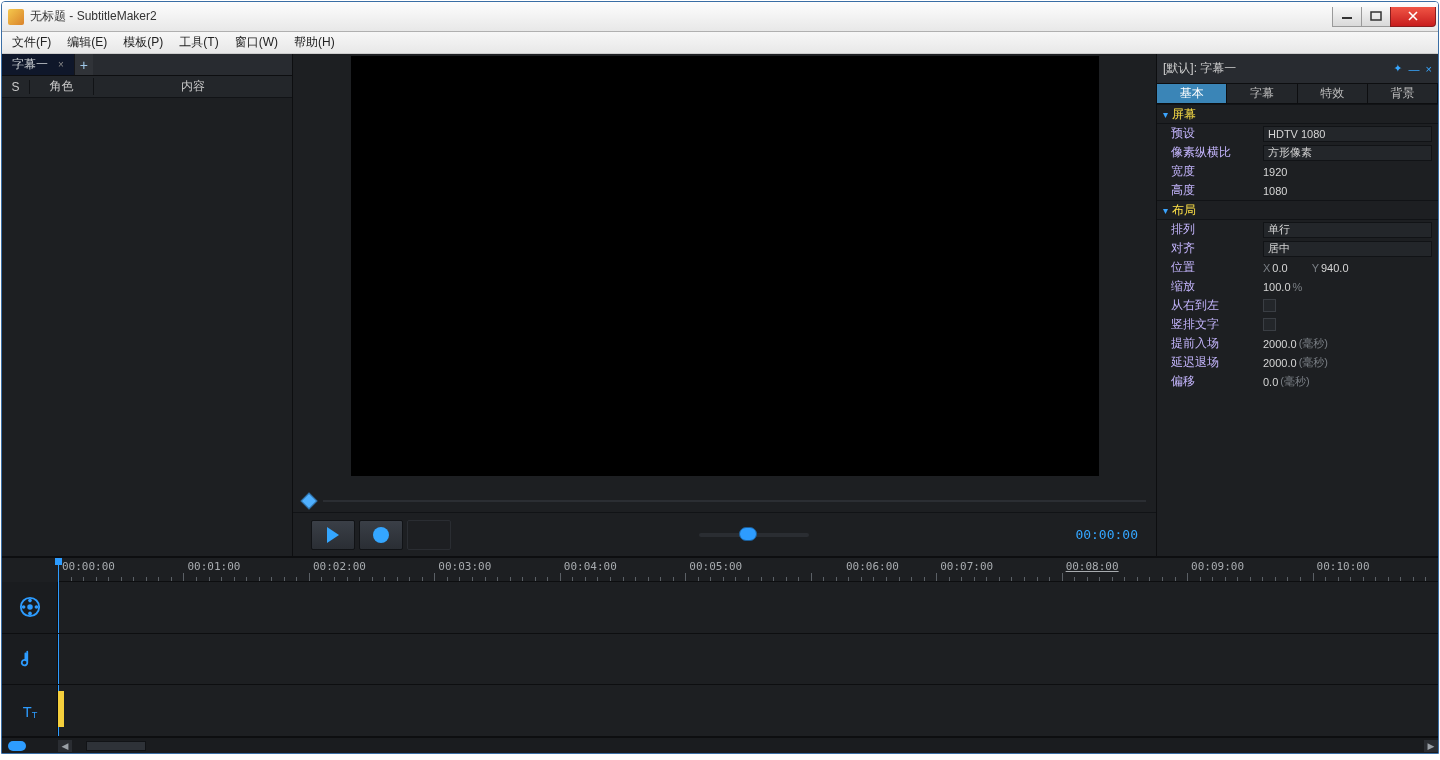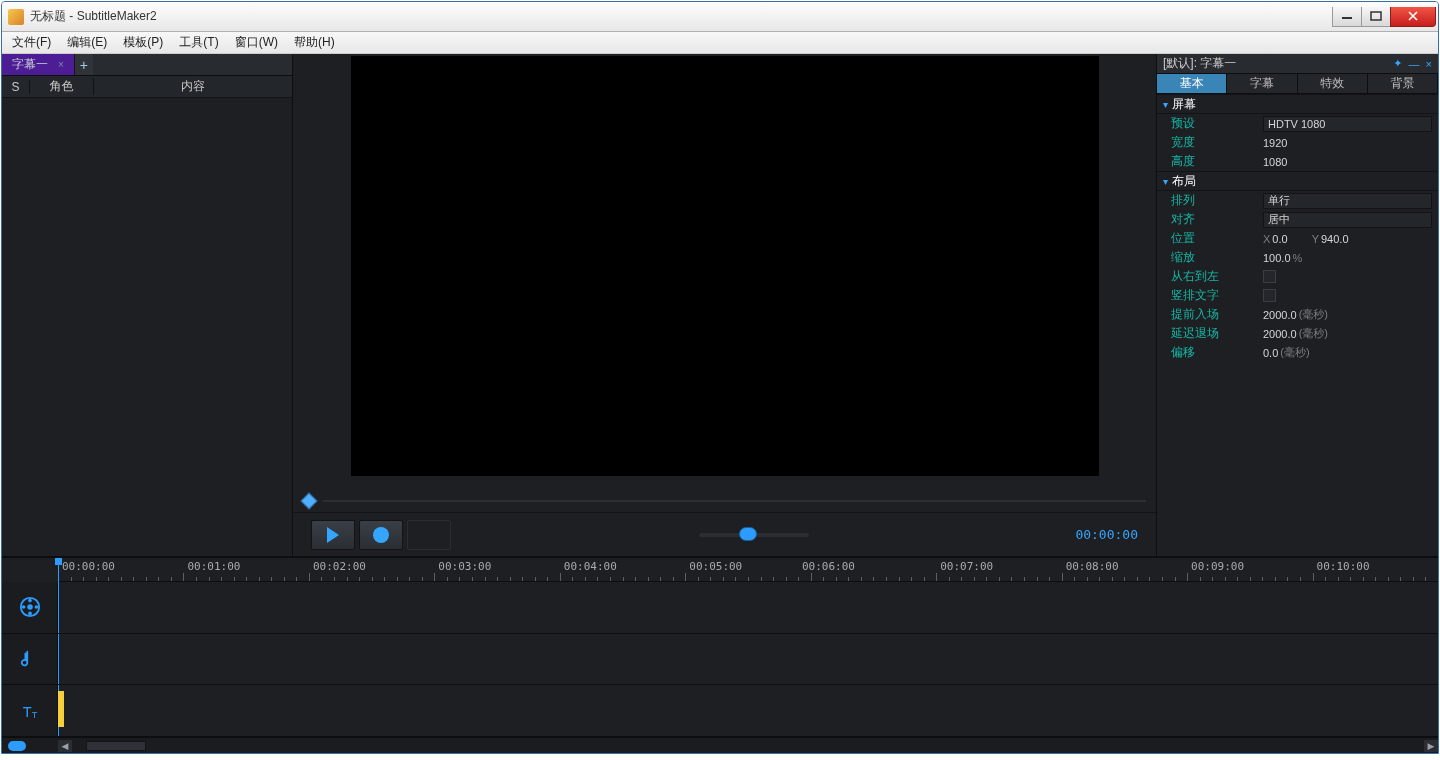--- a/index.html
+++ b/index.html
@@ -18,21 +18,21 @@
 .menuitem { padding: 0 8px; cursor: default; }
 
 .appbody { flex: 1; display: flex; flex-direction: column; background: #1d1f22; color: #bfbfbf; font-size: 12px; }
 
 
 .upper { display: flex; height: 503px; border-bottom: 1px solid #0d0e10; }
 
 
 .leftpanel { width: 291px; display: flex; flex-direction: column; border-right: 1px solid #0d0e10; }
 .tabstrip { display: flex; height: 22px; background: #282b30; border-bottom: 1px solid #0d0e10; align-items: stretch; }
-.tab { display: flex; align-items: center; padding: 0 10px; background: #4c1d95; border-right: 1px solid #151619; font-size: 12px; color: #cfd3d6; }
+.tab { display: flex; align-items: center; padding: 0 10px; background: #0f172a; border-right: 1px solid #151619; font-size: 12px; color: #cfd3d6; }
 .tab .tabx { margin-left: 10px; color: #888; font-size: 10px; }
 .tabadd { width: 18px; display: flex; align-items: center; justify-content: center; background: #303338; color: #a0c8e8; font-size: 14px; }
 .listheader { display: flex; height: 22px; background: #23262a; border-bottom: 1px solid #111316; align-items: center; color: #cacaca; }
 .lh-s { width: 28px; text-align: center; border-right: 1px solid #111316; }
 .lh-role { width: 64px; text-align: center; border-right: 1px solid #111316; font-family: Liberation Mono, monospace; }
 .lh-content { flex: 1; text-align: center; }
 .listbody { flex: 1; background: #1d1f22; }
 
 
 .centerpanel { flex: 1; display: flex; flex-direction: column; border-right: 1px solid #0d0e10; }
@@ -46,32 +46,32 @@
 .play-tri { width: 0; height: 0; border-left: 12px solid #34a6ff; border-top: 8px solid transparent; border-bottom: 8px solid transparent; }
 .recdot { width: 16px; height: 16px; border-radius: 50%; background: #34a6ff; }
 .tbtn.empty { background: #1d1f22; border-color: #2a2d32; }
 .tspacer { flex: 1; display: flex; align-items: center; justify-content: center; }
 .slider { width: 110px; height: 4px; background: #2a2d32; border-radius: 2px; position: relative; }
 .sknob { position: absolute; left: 40px; top: -6px; width: 18px; height: 14px; background: #2d9cff; border-radius: 7px; border: 1px solid #1b5e99; }
 .timecode { width: 86px; text-align: right; color: #34a6ff; font-family: monospace; font-size: 13px; margin-left: auto; }
 
 
 .rightpanel { width: 281px; display: flex; flex-direction: column; background: #1d1f22; }
-.rp-header { height: 20px; display: flex; align-items: center; background: #282b30; border-bottom: 1px solid #0d0e10; padding: 0 6px; color: #cfcfcf; }
+.rp-header { height: 30px; display: flex; align-items: center; background: #282b30; border-bottom: 1px solid #0d0e10; padding: 0 6px; color: #cfcfcf; }
 .rp-header .sp { flex: 1; }
 .rp-header .mini { color: #38a7ff; margin-left: 6px; font-size: 11px; }
 .rp-tabs { display: flex; height: 20px; border-bottom: 1px solid #0d0e10; }
 .rp-tab { flex: 1; display: flex; align-items: center; justify-content: center; background: #23262a; border-right: 1px solid #0d0e10; color: #bfbfbf; }
 .rp-tab.active { background: #3a85b7; color: #fff; }
 .rp-body { flex: 1; overflow: hidden; padding-bottom: 6px; }
 .rp-group { }
-.rp-gtitle { height: 20px; display: flex; align-items: center; padding: 8px 6px; color: #ffffff; background: #1d1f22; border-top: 1px solid #111316; border-bottom: 1px solid #111316; }
+.rp-gtitle { height: 20px; display: flex; align-items: center; padding: 8px 6px; color: #fde047; background: #1d1f22; border-top: 1px solid #111316; border-bottom: 1px solid #111316; }
 .rp-gtitle::before { content: "▾"; color: #3aa4ff; margin-right: 4px; font-size: 10px; }
 .rp-row { display: flex; align-items: center; height: 19px; padding: 0 6px 0 14px; }
-.rp-label { width: 92px; color: #14b8a6; }
+.rp-label { width: 92px; color: #c4b5fd; }
 .rp-val { flex: 1; color: #d6d6d6; display: flex; align-items: center; }
 .selbox { flex: 1; height: 16px; background: #23262a; border: 1px solid #111316; padding: 0 4px; display: flex; align-items: center; font-size: 11px; color: #d6d6d6; }
 .numval { color: #d6d6d6; font-size: 11px; }
 .numprefix { color: #7a7f85; font-size: 11px; margin-right: 2px; }
 .numsuffix { color: #7a7f85; font-size: 11px; margin-left: 2px; }
 .chk { width: 13px; height: 13px; border: 1px solid #3a3e44; background: #23262a; }
 
 
 .timeline { flex: 1; display: flex; flex-direction: column; background: #1d1f22; border-top: 1px solid #0d0e10; position: relative; }
 .ruler { height: 24px; position: relative; background: #1d1f22; border-bottom: 1px solid #0d0e10; margin-left: 56px; overflow: hidden; }
@@ -189,20 +189,26 @@
         <div class="rp-body">
           <div class="rp-group">
             <div class="rp-gtitle">屏幕</div>
             <div class="rp-row">
                 <div class="rp-label">预设</div>
                 <div class="rp-val">
                   <div class="selbox">HDTV 1080</div>
                 </div>
               </div>
             <div class="rp-row">
+                <div class="rp-label">像素纵横比</div>
+                <div class="rp-val">
+                  <div class="selbox">方形像素</div>
+                </div>
+              </div>
+            <div class="rp-row">
                 <div class="rp-label">宽度</div>
                 <div class="rp-val">
                   <span class="numval">1920</span>
                 </div>
               </div>
             <div class="rp-row">
                 <div class="rp-label">高度</div>
                 <div class="rp-val">
                   <span class="numval">1080</span>
                 </div>
@@ -280,23 +286,23 @@
     </div>
 
     <div class="timeline">
       <div class="ruler" id="ruler">
           <span class="rlabel" style="left: 4px;">00:00:00</span>
           <span class="rlabel" style="left: 129.455px;">00:01:00</span>
           <span class="rlabel" style="left: 254.909px;">00:02:00</span>
           <span class="rlabel" style="left: 380.364px;">00:03:00</span>
           <span class="rlabel" style="left: 505.818px;">00:04:00</span>
           <span class="rlabel" style="left: 631.273px;">00:05:00</span>
-          <span class="rlabel" style="left: 726px; padding-left: 18px;">00:06:00</span>
+          <span class="rlabel" style="left: 770px; padding-left: 18px;">00:06:00</span>
           <span class="rlabel" style="left: 882.182px; text-align: right;">00:07:00</span>
-          <span class="rlabel" style="left: 1007.64px;">00:08:00</span>
+          <span class="rlabel" style="left: 1007.64px; text-decoration: underline;">00:08:00</span>
           <span class="rlabel" style="left: 1133.09px;">00:09:00</span>
           <span class="rlabel" style="left: 1258.55px;">00:10:00</span>
           <div style="position: absolute; left: 0px; right: 0px; bottom: 0px; height: 8px;">
             <div style="position: absolute; left: 0px; bottom: 0px; width: 1px; height: 8px; background: rgb(91, 96, 102);"></div>
             <div style="position: absolute; left: 12.5455px; bottom: 0px; width: 1px; height: 4px; background: rgb(91, 96, 102);"></div>
             <div style="position: absolute; left: 25.0909px; bottom: 0px; width: 1px; height: 4px; background: rgb(91, 96, 102);"></div>
             <div style="position: absolute; left: 37.6364px; bottom: 0px; width: 1px; height: 4px; background: rgb(91, 96, 102);"></div>
             <div style="position: absolute; left: 50.1818px; bottom: 0px; width: 1px; height: 4px; background: rgb(91, 96, 102);"></div>
             <div style="position: absolute; left: 62.7273px; bottom: 0px; width: 1px; height: 4px; background: rgb(91, 96, 102);"></div>
             <div style="position: absolute; left: 75.2727px; bottom: 0px; width: 1px; height: 4px; background: rgb(91, 96, 102);"></div>

